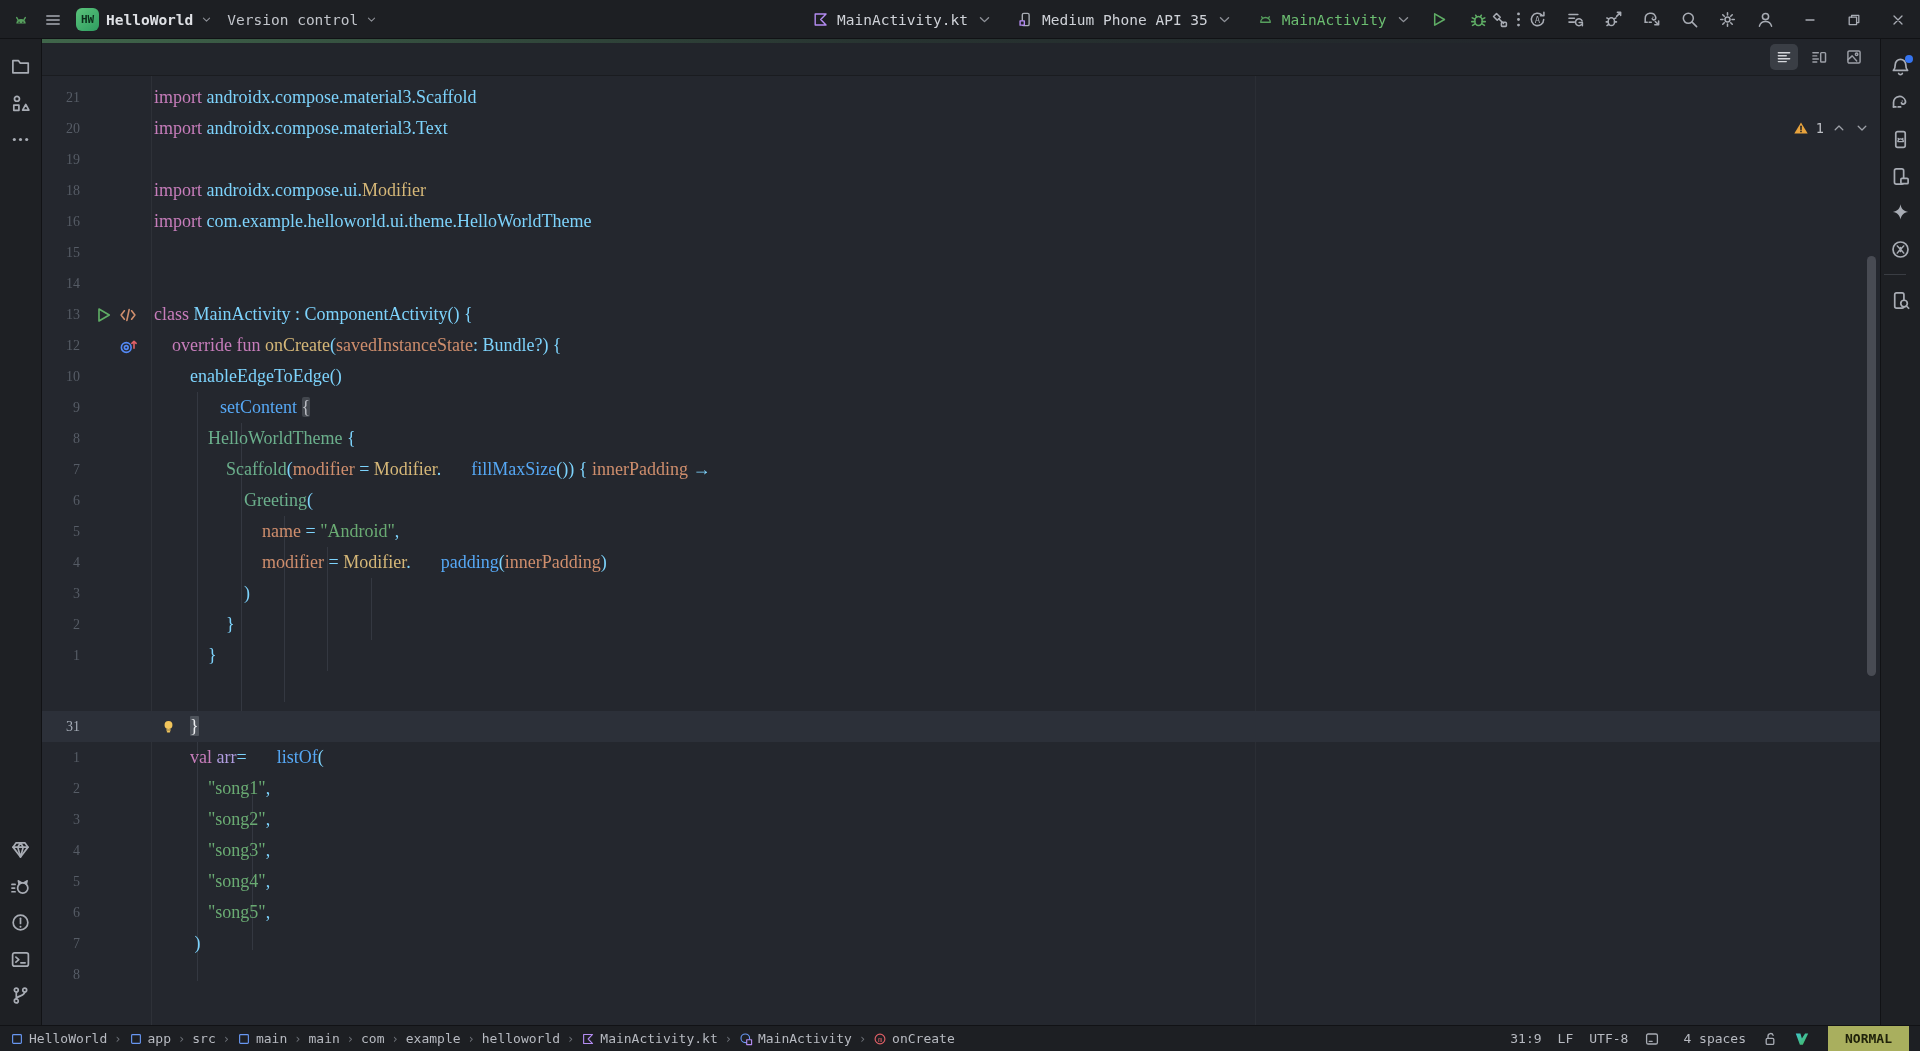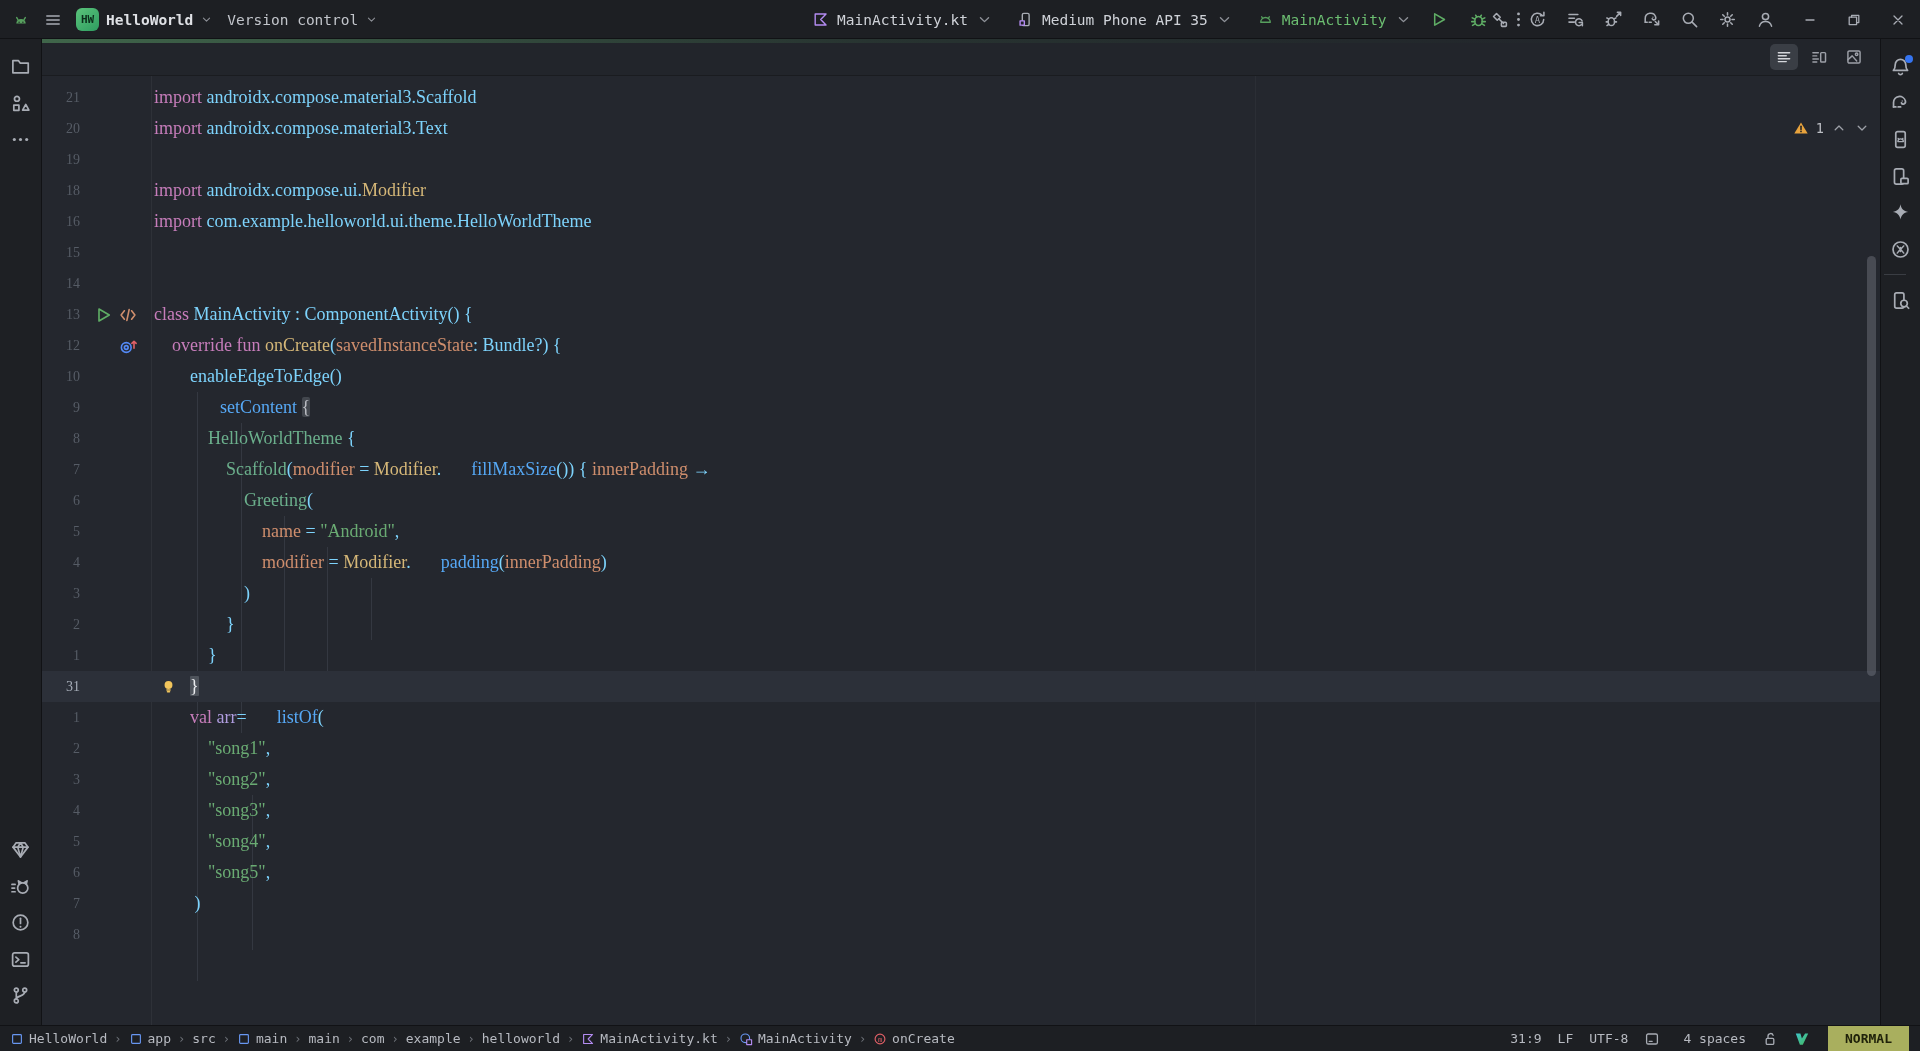--- a/index.html
+++ b/index.html
@@ -57,21 +57,21 @@
   .view-btn .icon{width:18px;height:18px;color:inherit;}
   .view-btn.active{background:#3A3E45;color:#D5D7DC;}
 
   .code-region{position:absolute;top:37px;left:0;right:0;bottom:0;overflow:hidden;}
   .gutter-sep{position:absolute;left:109px;top:0;bottom:0;width:1px;background:#2E3138;}
   .margin-guide{position:absolute;left:1213px;top:0;bottom:0;width:1px;background:#2B2E35;}
   .guides{position:absolute;inset:0;z-index:0;}
   .iguide{position:absolute;width:1px;background:#343841;}
   .lines{position:absolute;top:6px;left:0;right:0;z-index:1;}
   .line{position:relative;height:31px;font-family:Liberation Serif, serif;}
-  .line.current{background:#2C3039;}
+  .line.current{background:#2C3039;margin-top:40px;}
   .ln{position:absolute;left:0;top:0;width:38px;text-align:right;font-size:14px;line-height:31px;color:#565C66;}
   .line.current .ln{color:#A6ADB8;}
   .gut{position:absolute;left:44px;top:0;width:52px;height:31px;display:flex;align-items:center;
        justify-content:flex-end;gap:5px;}
   .gut .icon{width:20px;height:20px;}
   .g-run{color:var(--run-green,#5FAD65);}
   .g-compose{color:var(--parameter-orange,#CF8E6D);}
   .g-override{color:#548AF7;}
   .bulb-abs{position:absolute;left:118px;top:7px;width:17px;height:17px;}
   .codeln{position:absolute;left:112px;top:0;font-size:18px;line-height:31px;white-space:pre;color:#BCBEC4;}

